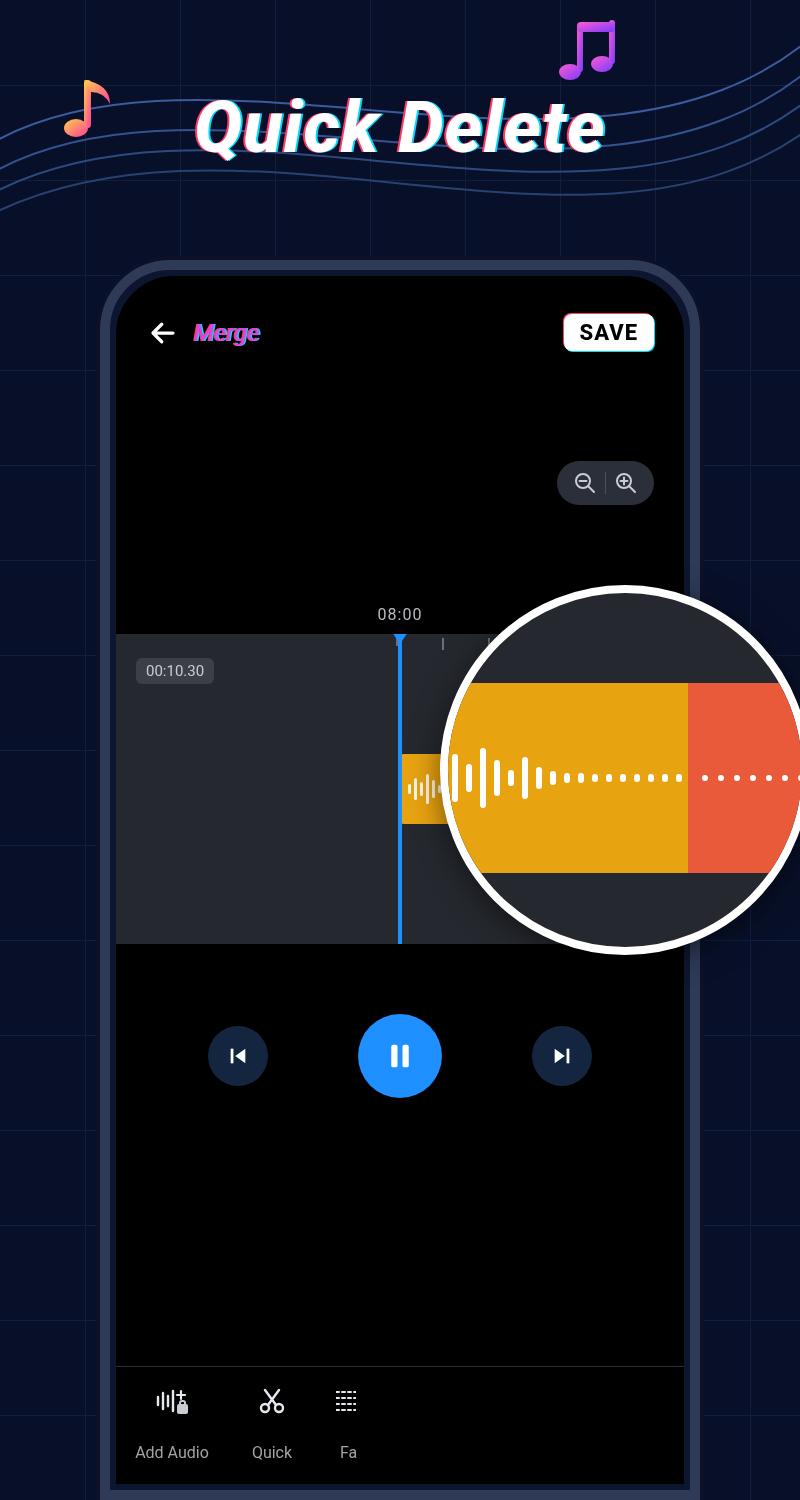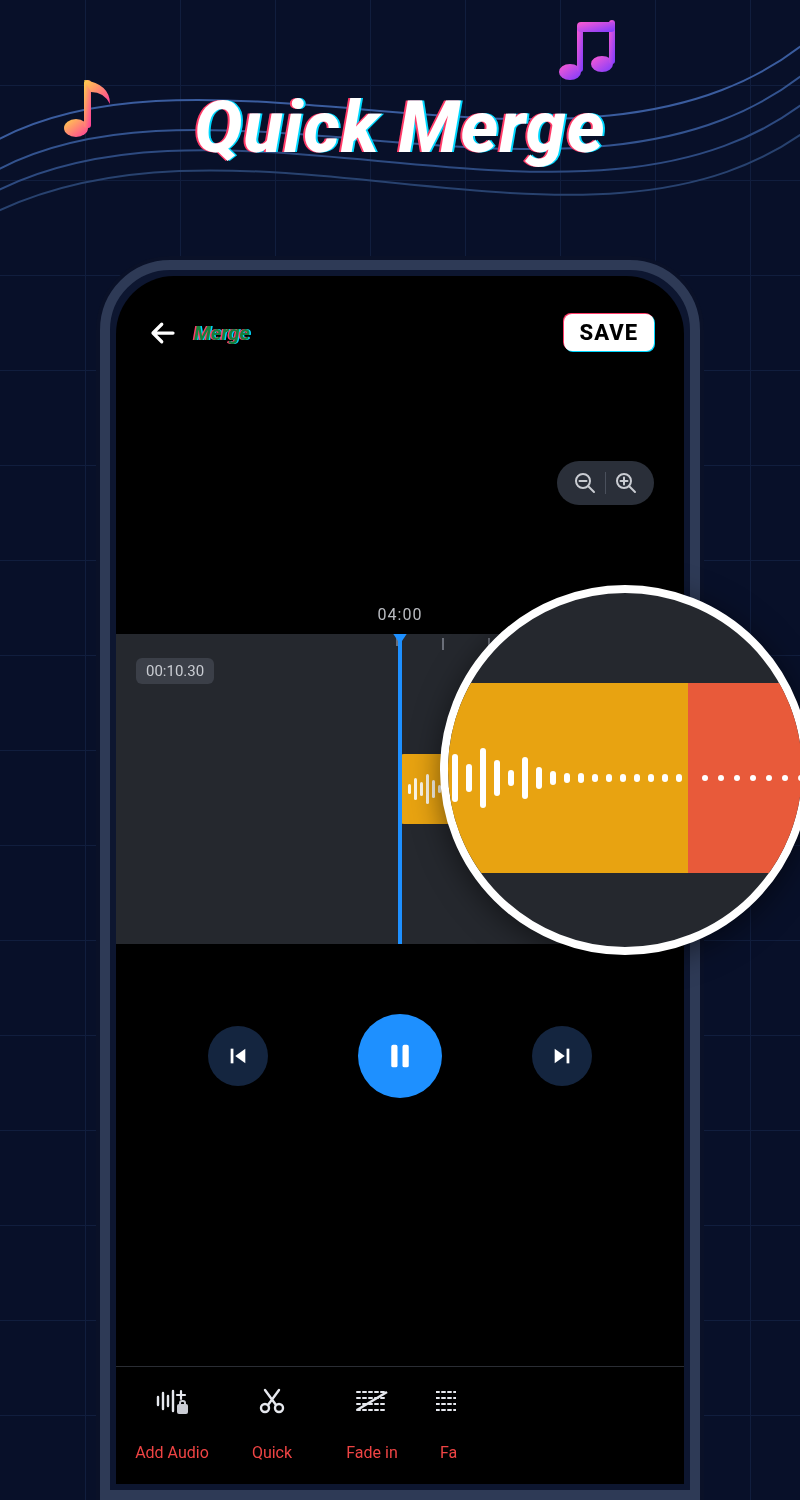--- a/index.html
+++ b/index.html
@@ -60,21 +60,21 @@
   }
 
   
   .app-header {
     display: flex; align-items: center; justify-content: space-between;
     padding: 38px 30px 20px 30px;
   }
   .header-left { display: flex; align-items: center; gap: 14px; }
   .back-arrow { width: 34px; height: 34px; display: flex; align-items: center; justify-content: center; }
   .screen-title {
-    font-size: 20px; font-weight: 700; font-style: italic; color: #15803d;
+    font-size: 24px; font-weight: 400; font-style: italic; color: #d946ef;
     text-shadow: -1.5px 0 #ff3b68, 1.5px 0 #00d8ff;
   }
   .save-btn {
     background: #fff; color: #000; font-weight: 800; font-size: 22px;
     padding: 6px 16px; border-radius: 8px; letter-spacing: 1px;
     box-shadow: -1px -1px 0 #ff3b68, 1px 1px 0 #00d8ff;
   }
 
   
   .zoom-area { display:flex; justify-content:flex-end; padding: 90px 30px 0 0; }
@@ -137,21 +137,21 @@
   .ctrl-btn.main { width:84px; height:84px; background:#1E90FF; }
 
   
   .toolbar {
     position:absolute; bottom:0; left:0; right:0;
     border-top:1px solid #2a2d34; padding:16px 6px 22px 6px;
     display:flex; gap:0; background:#000;
   }
   .tool {
     flex: 0 0 100px; display:flex; flex-direction:column; align-items:center; gap:24px;
-    color:#ef4444; font-size:16px;justify-content:flex-end;
+    color:#a3a3a3; font-size:16px;justify-content:flex-end;
   }
   .tool:last-child{ flex:0 0 50px; overflow:hidden; align-items:flex-start; }
   .tool .ticon{ width:36px; height:36px; display:flex; align-items:center; justify-content:center; }
 
   
   .magnifier {
     position:absolute; top:585px; left:440px; width:370px; height:370px;
     border-radius:50%; background:#25282e; border:8px solid #fff;
     z-index:6; overflow:hidden;
     box-shadow: 0 6px 30px rgba(0,0,0,.5);
@@ -199,21 +199,21 @@
         <stop offset="1" stop-color="#7a3bff"></stop>
       </linearGradient>
     </defs>
   <ellipse cx="14" cy="54" rx="11" ry="8" fill="url(#g2)"></ellipse>
   <ellipse cx="46" cy="46" rx="11" ry="8" fill="url(#g2)"></ellipse>
   <rect x="21" y="8" width="6" height="46" rx="3" fill="url(#g2)"></rect>
   <rect x="53" y="2" width="6" height="44" rx="3" fill="url(#g2)"></rect>
   <rect x="21" y="4" width="38" height="10" rx="4" fill="url(#g2)"></rect>
 </svg>
 
-<h1 class="promo-title">Quick Merge</h1>
+<h1 class="promo-title">Quick Delete</h1>
 
 <div class="phone">
   <div class="phone-inner">
 
     <div class="app-header">
       <div class="header-left">
         <div class="back-arrow">
           <svg width="30" height="30" viewBox="0 0 24 24">
             <path d="M20 12H5M11 5l-7 7 7 7" stroke="#fff" stroke-width="2.6" fill="none" stroke-linecap="round" stroke-linejoin="round"></path>
           </svg>
@@ -237,21 +237,21 @@
           <svg width="24" height="24" viewBox="0 0 24 24">
             <circle cx="10" cy="10" r="7" stroke="#c9ccd2" stroke-width="2" fill="none"></circle>
             <line x1="15" y1="15" x2="21" y2="21" stroke="#c9ccd2" stroke-width="2" stroke-linecap="round"></line>
             <line x1="6.5" y1="10" x2="13.5" y2="10" stroke="#c9ccd2" stroke-width="2" stroke-linecap="round"></line>
             <line x1="10" y1="6.5" x2="10" y2="13.5" stroke="#c9ccd2" stroke-width="2" stroke-linecap="round"></line>
           </svg>
         </div>
       </div>
     </div>
 
-    <div class="time-row">04:00</div>
+    <div class="time-row">08:00</div>
 
     <div class="timeline">
       <div class="ticks">
         <span></span>
           <span></span>
           <span></span>
           <span></span>
           <span></span>
           <span></span>
       </div>
@@ -332,34 +332,20 @@
         <div class="ticon">
           <svg width="30" height="30" viewBox="0 0 30 30">
             <circle cx="8" cy="22" r="4" stroke="#e6e8ee" stroke-width="2.4" fill="none"></circle>
             <circle cx="22" cy="22" r="4" stroke="#e6e8ee" stroke-width="2.4" fill="none"></circle>
             <path d="M11 19L22 4M19 19L8 4" stroke="#e6e8ee" stroke-width="2.4" stroke-linecap="round"></path>
           </svg>
         </div>
         <span>Quick</span>
       </div>
       <div class="tool">
-        <div class="ticon">
-          <svg width="34" height="26" viewBox="0 0 34 26">
-            <g stroke="#e6e8ee" stroke-width="2" stroke-dasharray="3 3" stroke-linecap="round">
-              <line x1="2" y1="4" x2="32" y2="4"></line>
-                <line x1="2" y1="10" x2="32" y2="10"></line>
-              <line x1="2" y1="16" x2="32" y2="16"></line>
-                <line x1="2" y1="22" x2="32" y2="22"></line>
-            </g>
-            <path d="M2 22 L32 4" stroke="#e6e8ee" stroke-width="2.6"></path>
-          </svg>
-        </div>
-        <span>Fade in</span>
-      </div>
-      <div class="tool">
         <div class="ticon" style="margin-left:6px">
           <svg width="20" height="26" viewBox="0 0 20 26">
             <g stroke="#e6e8ee" stroke-width="2" stroke-dasharray="3 3" stroke-linecap="round">
               <line x1="0" y1="4" x2="20" y2="4"></line>
                 <line x1="0" y1="10" x2="20" y2="10"></line>
               <line x1="0" y1="16" x2="20" y2="16"></line>
                 <line x1="0" y1="22" x2="20" y2="22"></line>
             </g>
           </svg>
         </div>

